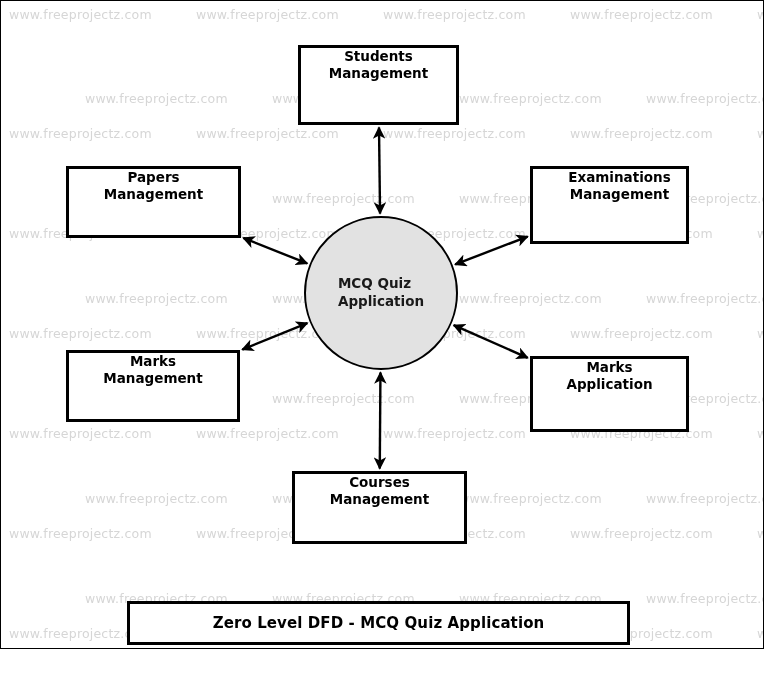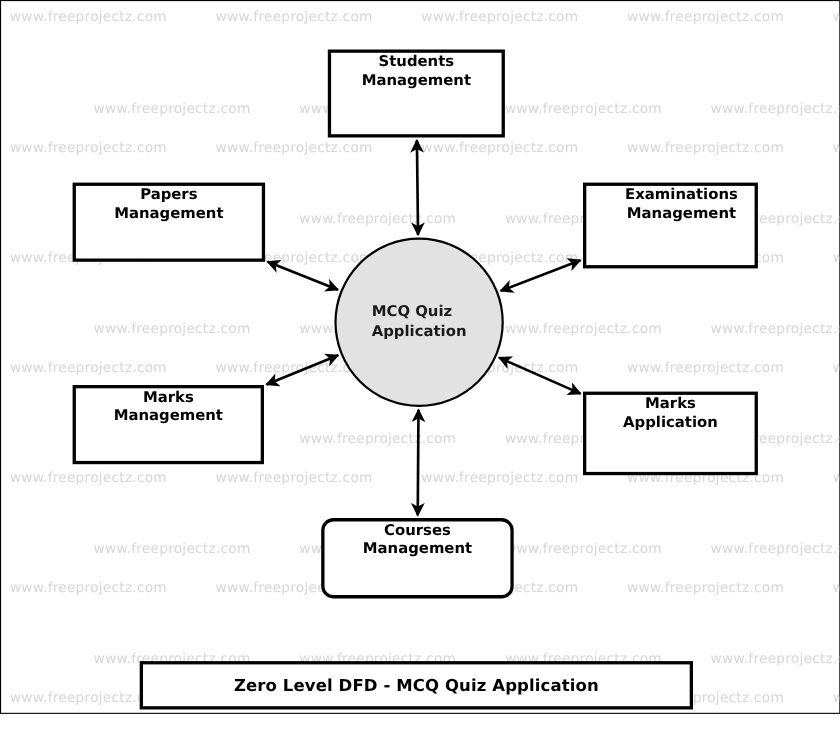--- a/index.html
+++ b/index.html
@@ -215,21 +215,21 @@
     <div class="entity-box" style="left:65px; top:349px; width:174px; height:72px;">
       <span class="entity-label">Marks
 Management</span>
     </div>
 
     <div class="entity-box" style="left:529px; top:355px; width:159px; height:76px;">
       <span class="entity-label">Marks
 Application</span>
     </div>
 
-    <div class="entity-box" style="left:291px; top:470px; width:175px; height:73px;border-radius:11px;">
+    <div class="entity-box" style="left:291px; top:470px; width:175px; height:73px;">
       <span class="entity-label">Courses
 Management</span>
     </div>
 
     <div class="process-circle" id="process-circle" style="left: 303px; top: 215px; width: 154px; height: 154px; background: rgb(226, 226, 226); border-color: rgb(0, 0, 0);">
       <span class="process-label">MCQ Quiz
 Application</span>
     </div>
 
     <div class="title-box" id="title-box" style="left: 126px; top: 600px; width: 503px; height: 44px;">

